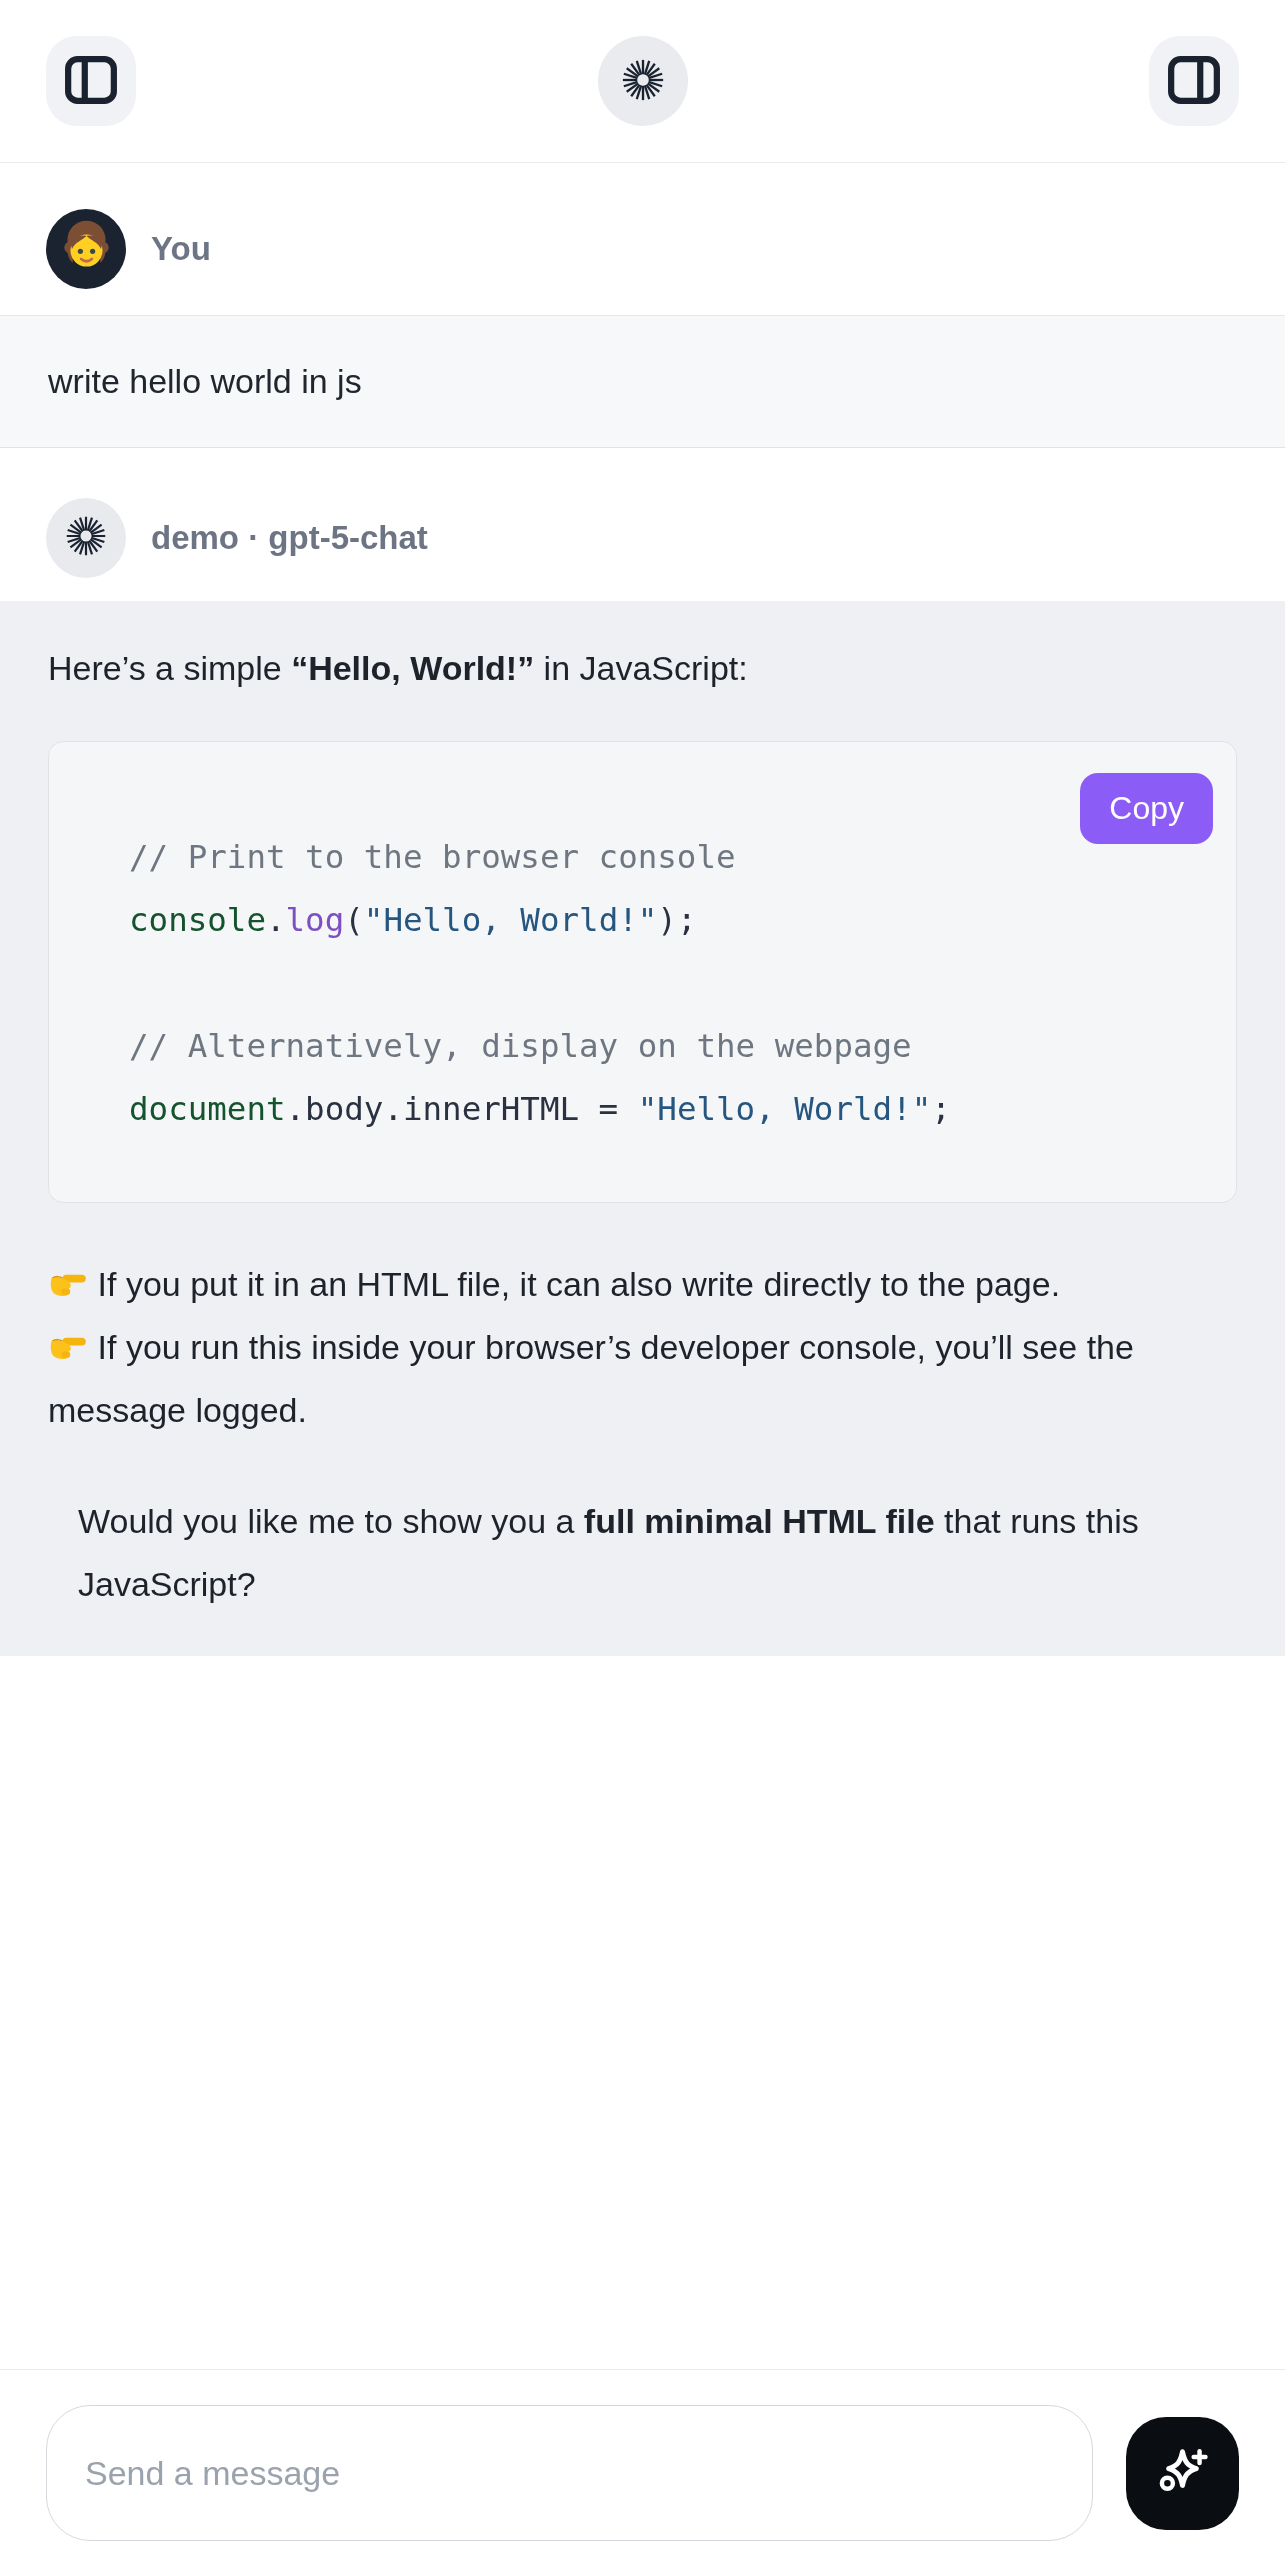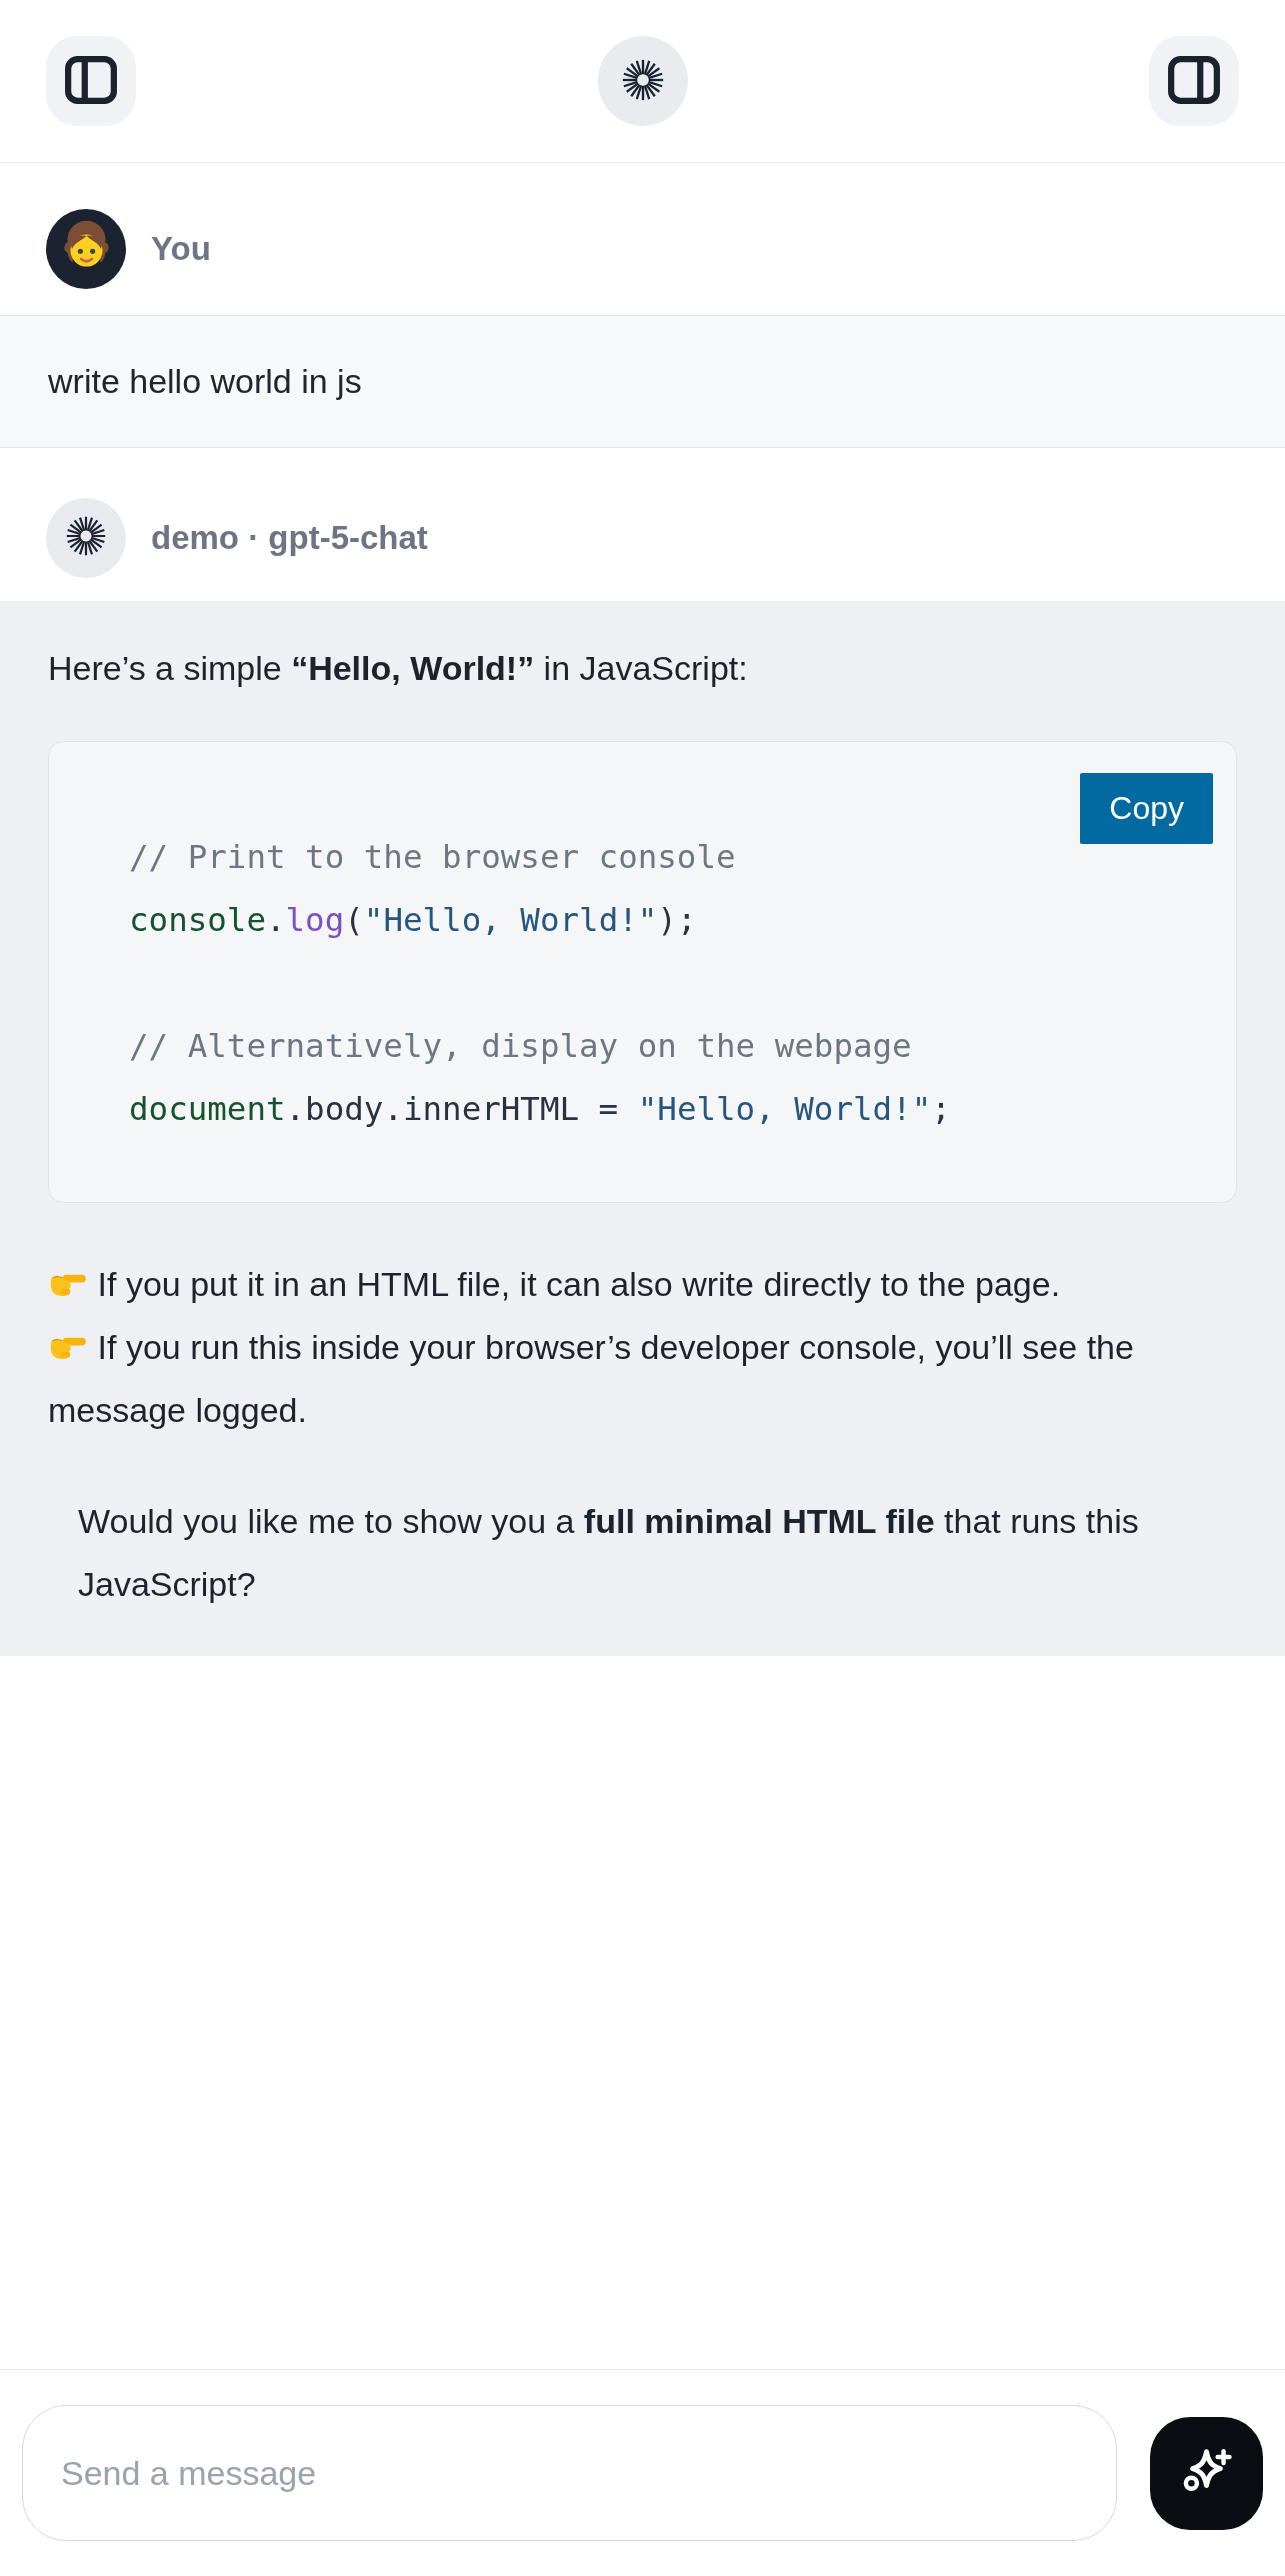--- a/index.html
+++ b/index.html
@@ -47,31 +47,31 @@
               border:1.9px solid #dfe3e8;border-radius:15.3px;margin:0;}
   .code-block pre{margin:0;padding:78px 38px 67px 80px;
        font-family:"DejaVu Sans Mono",monospace;font-size:32.5px;line-height:52px;
        white-space:pre;overflow:hidden;color:#2a3140;}
   .code-line{height:52px;margin-top:11px;}
   .tok-cmt{color:#6e7781;}
   .tok-red{color:#14532d;}
   .tok-pur{color:#7d4ec4;}
   .tok-str{color:#26567f;}
   .tok-pln{color:#2a3140;}
-  .copy-btn{position:absolute;top:31px;right:23px;background:#0369a1;color:#fff;
-            border:none;border-radius:2px;font-family:"Liberation Sans",sans-serif;
+  .copy-btn{position:absolute;top:31px;right:23px;background:#8b5cf6;color:#fff;
+            border:none;border-radius:18px;font-family:"Liberation Sans",sans-serif;
             font-size:32px;line-height:42px;padding:14.3px 29px;cursor:pointer;}
 
   
   .scroll-filler{flex:1 1 auto;background:#fff;}
 
   
   .composer{flex:0 0 auto;height:207px;box-sizing:border-box;background:#fff;
             border-top:1.9px solid #e7e9ec;display:flex;align-items:center;
-            padding:0 22px;gap:33px;}
+            padding:0 46px;gap:33px;}
   .composer input{flex:1;height:136px;box-sizing:border-box;border:1.9px solid #d5d9de;
             border-radius:44px;padding:0 38px;font-family:"Liberation Sans",sans-serif;
             font-size:34px;color:#20252e;background:#fff;outline:none;}
   .composer input::placeholder{color:#9aa2ad;}
   .send-btn{width:113px;height:113px;flex:0 0 auto;background:#0a0d12;border:none;
             border-radius:40px;display:flex;align-items:center;justify-content:center;
             cursor:pointer;padding:0;}
 </style>
 </head>
 <body>

